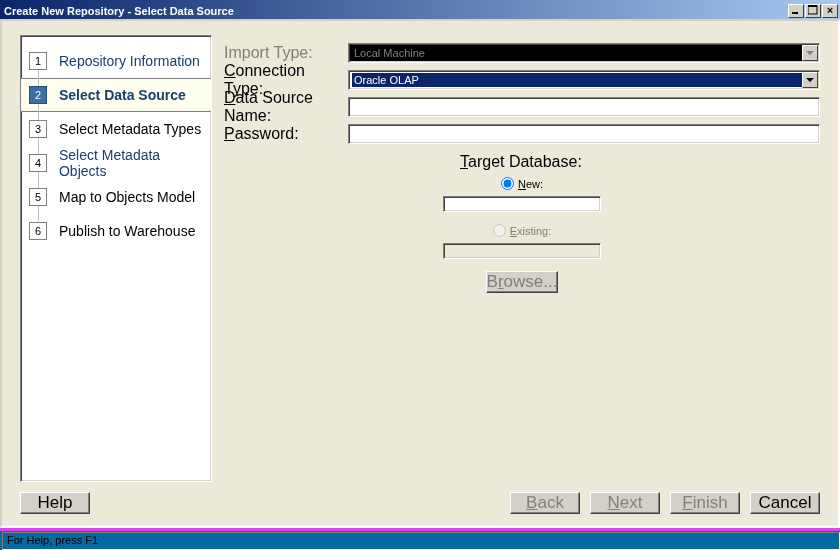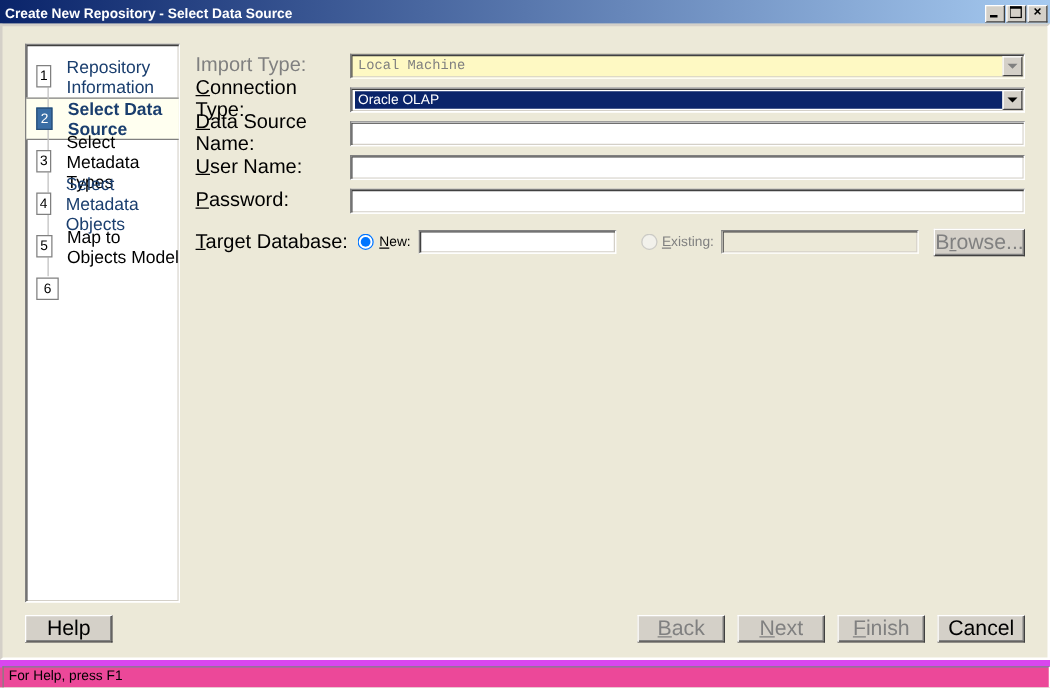--- a/index.html
+++ b/index.html
@@ -142,21 +142,21 @@
   }
   input.text { flex: 1; }
   .combo {
     flex: 1;
     display: flex;
     align-items: center;
     justify-content: space-between;
     padding: 1px 1px 1px 3px;
     position: relative;
   }
-  .combo.disabled { background: #fef9c3; color: #808080; font-family: Liberation Mono, monospace; }
+  .combo.disabled { background: #000000; color: #808080; }
   .combo.active { background: #fff; }
   .combo-value {
     flex: 1;
     padding: 1px 2px;
   }
   .combo.active .combo-value {
     background: #0a246a;
     color: #fff;
   }
   .combo-btn {
@@ -173,20 +173,21 @@
     border-top: 4px solid #000;
   }
   .combo.disabled .combo-btn::after {
     border-top-color: #808080;
   }
   .target-row {
     display: flex;
     align-items: center;
     height: 27px;
     gap: 6px;
+    flex-direction: column;
   }
   .radio-wrap {
     display: inline-flex; align-items: flex-end; gap: 4px;
     font-size: 11px;
   }
   .radio-wrap.disabled { color: #808080; }
   input[type=radio] { margin:0; }
   .target-input {
     width: 158px;
     height: 19px;
@@ -214,22 +215,22 @@
   .button-row {
     display:flex;
     justify-content: space-between;
     padding: 10px 18px 12px 18px;
   }
   .button-row .right { display:flex; gap:10px; }
   .statusbar {
     position:absolute;
     left:0; right:0; bottom:0;
     height:22px;
-    background: #ec4899;
-    border-top: 6px solid #d946ef;
+    background: #0369a1;
+    border-top: 3px solid #d946ef;
     display:flex;
     align-items:center;
   }
   .status-cell {
     border: 1px solid;
     border-color: #808080 #fff #fff #808080;
     height: 18px;
     padding: 1px 4px;
     font-size: 11px;
     margin-left: 2px;
@@ -271,20 +272,21 @@
       <div class="step link">
         <div class="step-num">4</div>
         <div class="step-label">Select Metadata Objects</div>
       </div>
       <div class="step">
         <div class="step-num">5</div>
         <div class="step-label">Map to Objects Model</div>
       </div>
       <div class="step">
         <div class="step-num">6</div>
+        <div class="step-label">Publish to Warehouse</div>
       </div>
     </div>
 
     <div class="form-area">
 
       <div class="form-row">
         <div class="form-label disabled-label">Import Type:</div>
         <div class="combo disabled">
           <div class="combo-value">Local Machine</div>
           <div class="combo-btn"></div>
@@ -297,24 +299,20 @@
           <div class="combo-value">Oracle OLAP</div>
           <div class="combo-btn"></div>
         </div>
       </div>
 
       <div class="form-row">
         <div class="form-label"><u>D</u>ata Source Name:</div>
         <input class="text" type="text" value="" style="">
       </div>
 
-      <div class="form-row">
-        <div class="form-label"><u>U</u>ser Name:</div>
-        <input class="text" type="text" value="" style="">
-      </div>
 
       <div class="form-row">
         <div class="form-label"><u>P</u>assword:</div>
         <input class="text" type="password" value="" style="">
       </div>
 
       <div class="target-row" style="margin-top:6px">
         <div class="form-label" style="width:124px"><u>T</u>arget Database:</div>
         <label class="radio-wrap">
           <input type="radio" name="tgt" checked="" style="">

